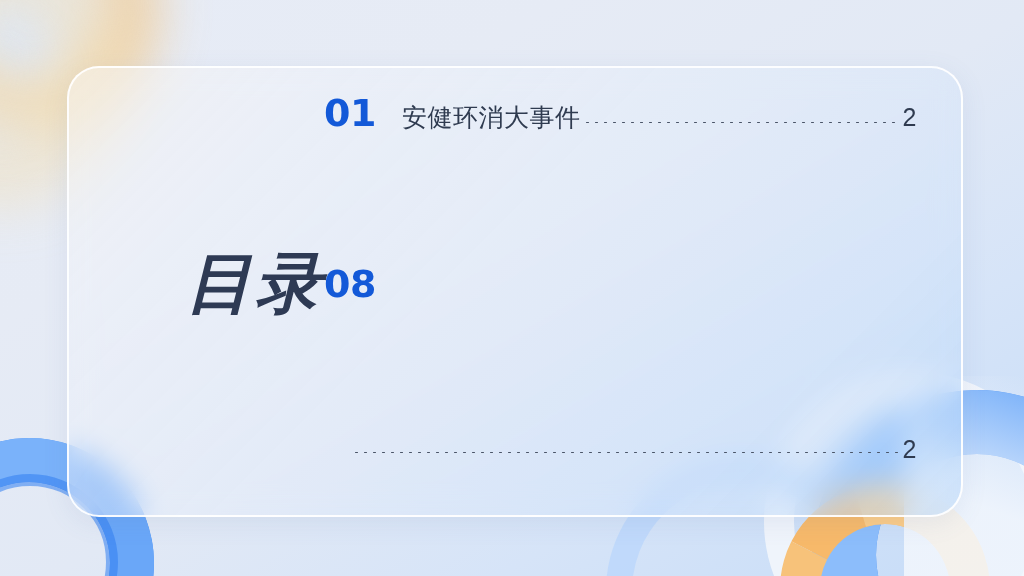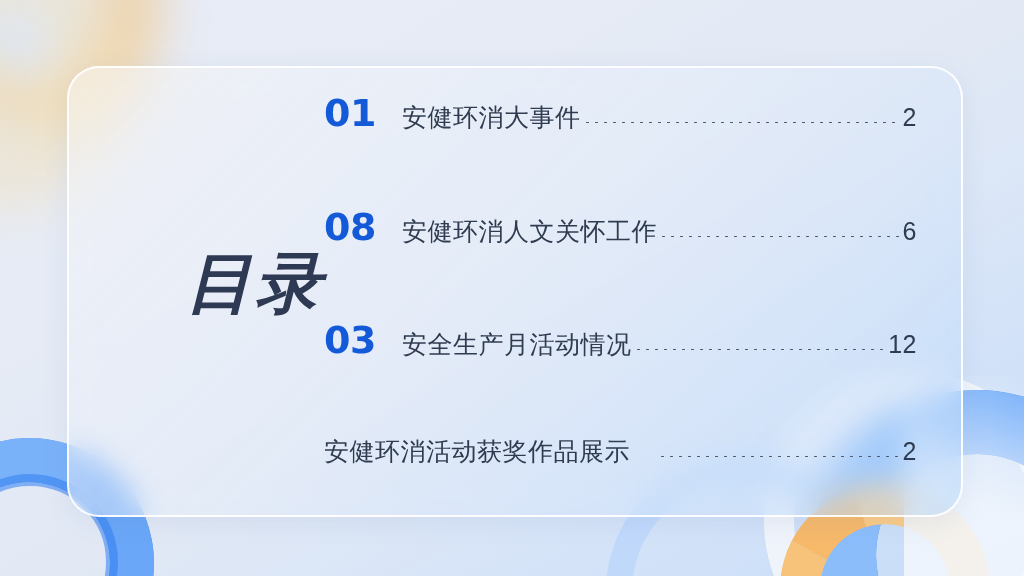--- a/index.html
+++ b/index.html
@@ -282,39 +282,25 @@
         <span class="toc-num">01</span>
         <span class="toc-body">
           <span class="toc-label">安健环消大事件</span>
           <span class="toc-dots"></span>
           <span class="toc-page">2</span>
         </span>
       </div>
 
       <div class="toc-row">
         <span class="toc-num">08</span>
-        <span class="toc-body">
-          <span class="toc-label">安健环消人文关怀工作</span>
-          <span class="toc-dots"></span>
-          <span class="toc-page">6</span>
-        </span>
       </div>
 
-      <div class="toc-row">
-        <span class="toc-num">03</span>
-        <span class="toc-body">
-          <span class="toc-label">安全生产月活动情况</span>
-          <span class="toc-dots"></span>
-          <span class="toc-page">12</span>
-        </span>
-      </div>
 
       <div class="toc-row gap-lead">
         <span class="toc-body">
-          <span class="toc-label">安健环消活动获奖作品展示</span>
           <span class="toc-dots"></span>
           <span class="toc-page">2</span>
         </span>
       </div>
 
 
     </div>
   </div>
 </div>
 

